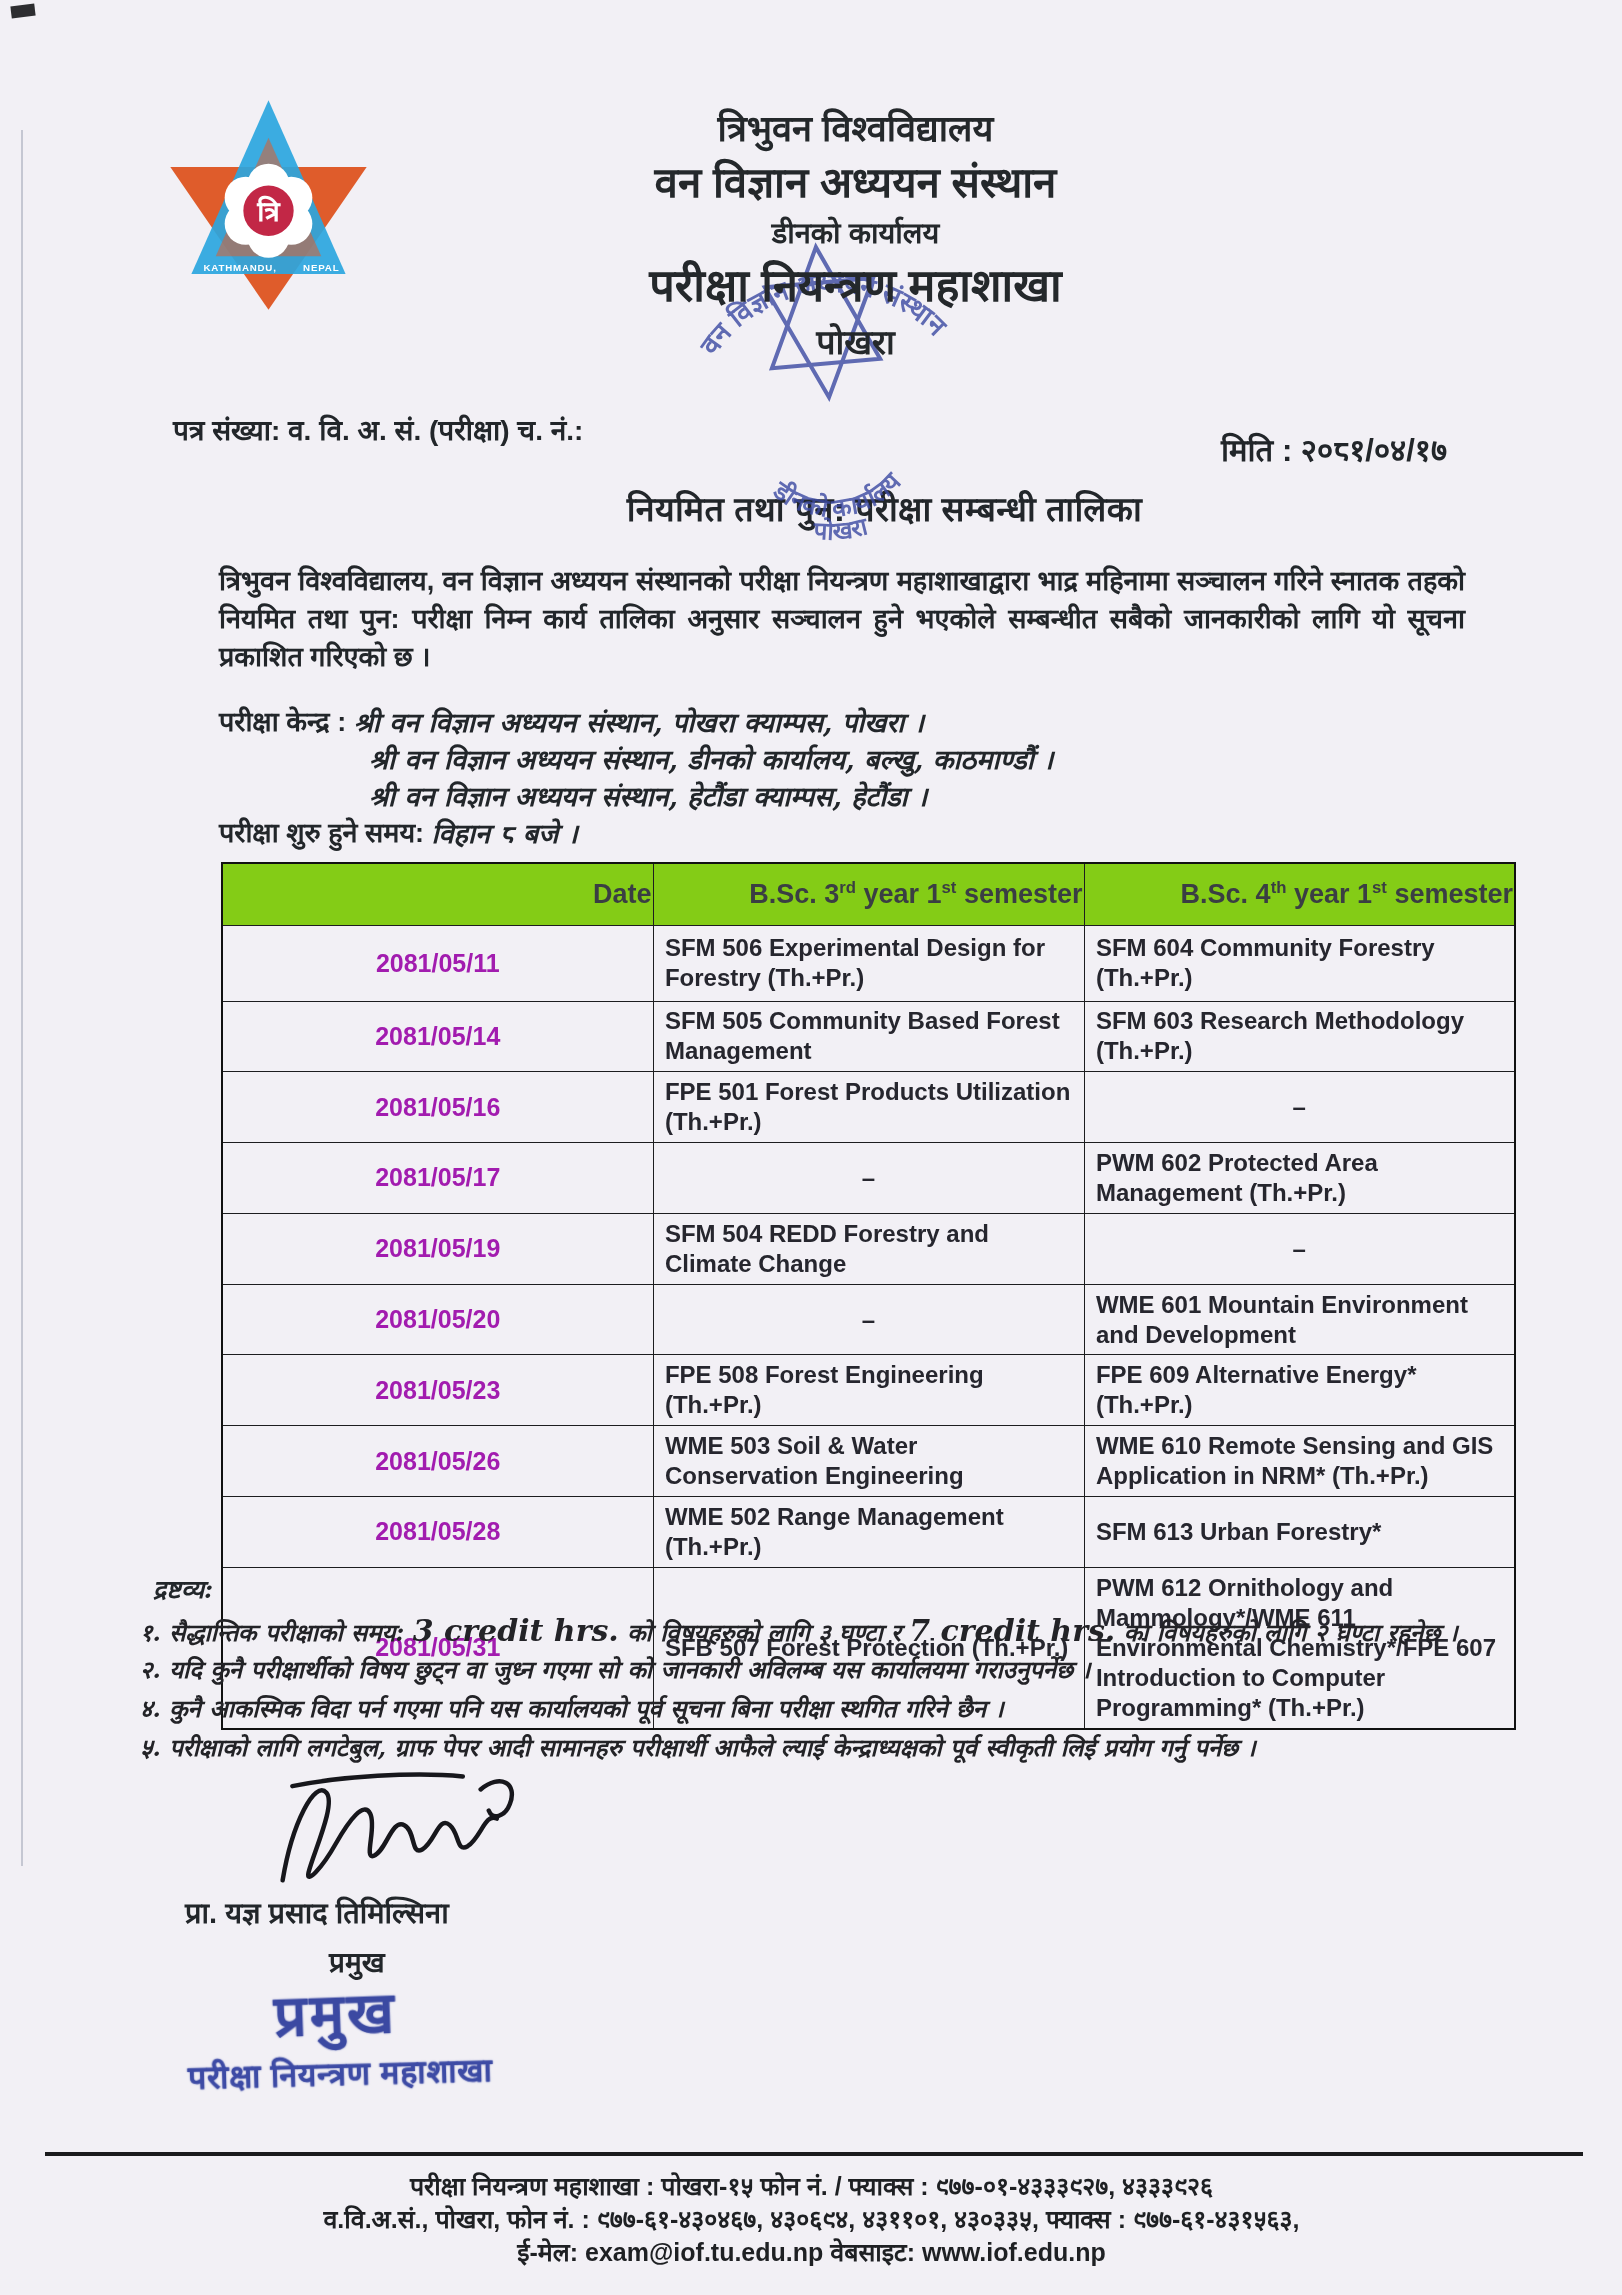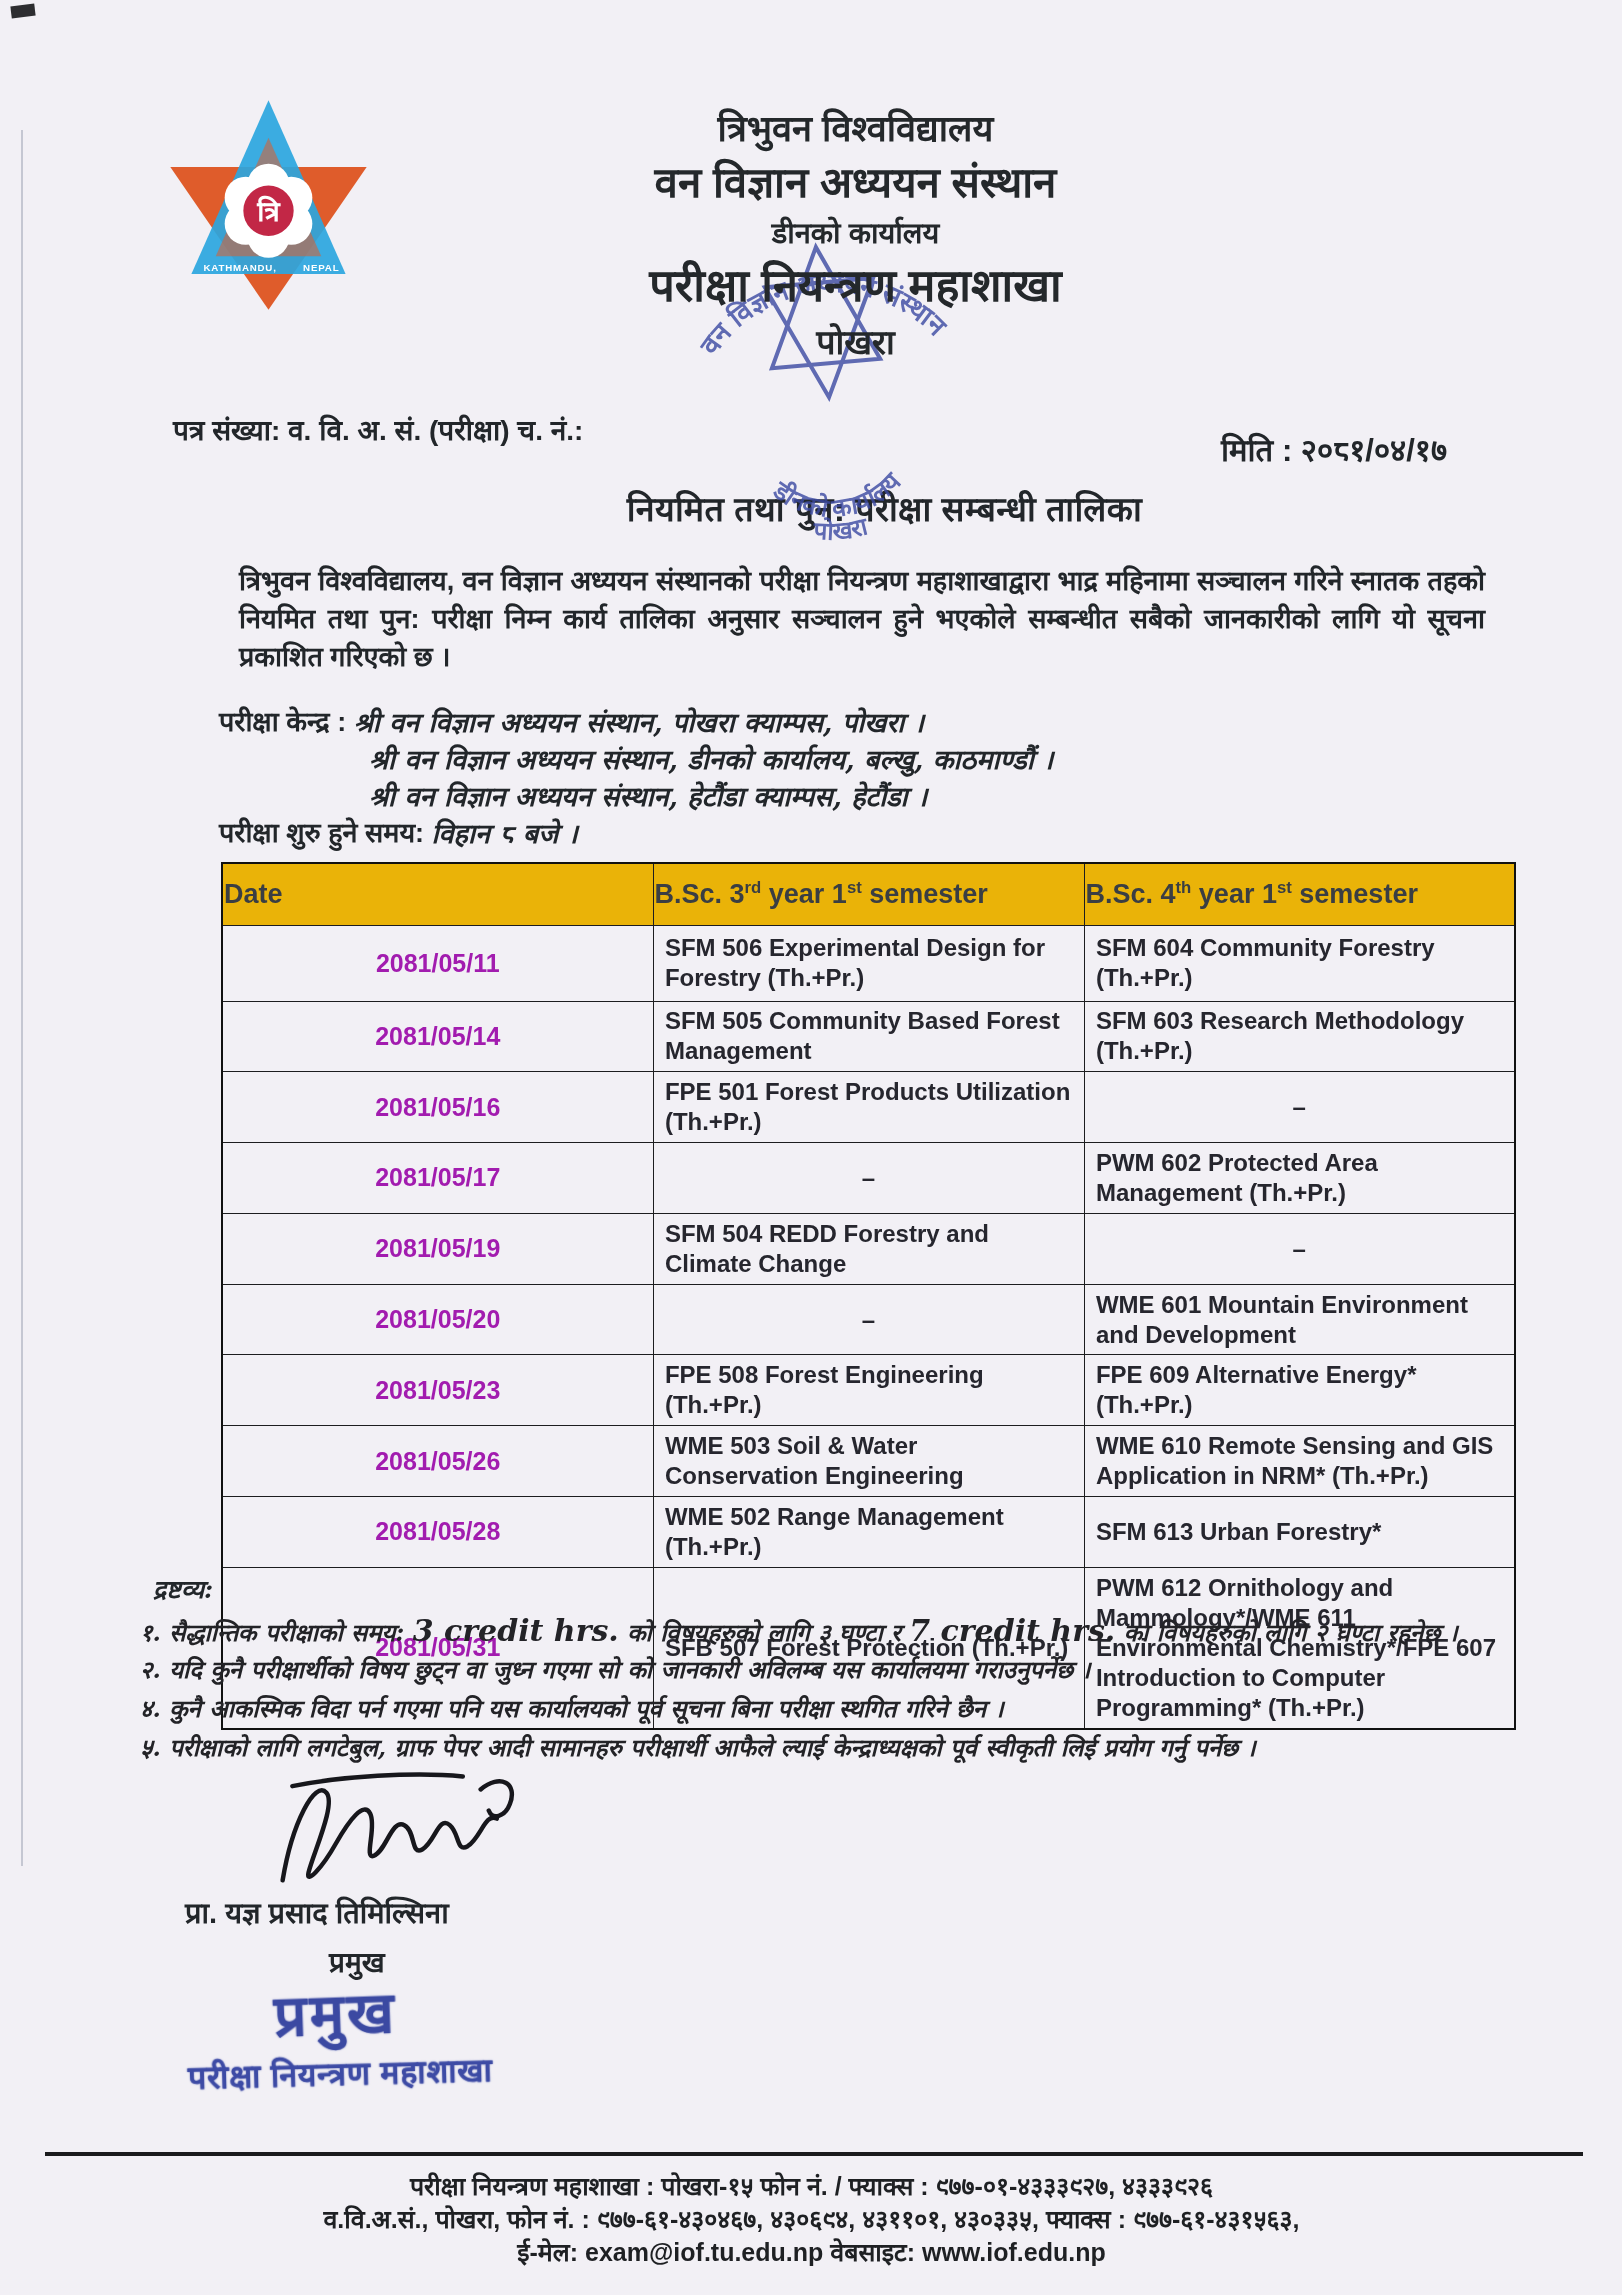--- a/index.html
+++ b/index.html
@@ -24,34 +24,34 @@
   .lh5{font-size:34px;line-height:44px;margin-top:4.9px;}
 
   
   .round-stamp{position:absolute;left:639px;top:204px;width:381px;height:398px;z-index:2;opacity:.8;transform:rotate(-5deg);}
 
   .ref-line{position:absolute;left:173px;top:410px;font-size:28px;font-weight:bold;z-index:4;}
   .date-line{position:absolute;left:1221px;top:428px;font-size:31px;font-weight:bold;z-index:4;}
 
   .doc-title{position:absolute;left:406px;top:485px;width:957px;text-align:center;font-size:34px;font-weight:bold;letter-spacing:0.4px;}
 
-  .intro{position:absolute;left:219px;top:562px;width:1246px;font-size:27px;font-weight:bold;line-height:38px;text-align:justify;margin-left:20px;}
+  .intro{position:absolute;left:219px;top:562px;width:1246px;font-size:27px;font-weight:bold;line-height:38px;text-align:justify;}
 
   .centers{position:absolute;left:219px;top:704px;width:1217px;font-size:27px;line-height:37px;}
   .centers .row{display:flex;}
   .c-label{font-weight:bold;white-space:pre;}
   .c-value{font-family:"DejaVu Serif",serif;font-style:italic;font-weight:bold;}
   .c-indent{padding-left:150px;}
   .time-row{margin-top:0px;}
 
   
   table.sched{position:absolute;left:221px;top:862px;width:1295px;border-collapse:collapse;table-layout:fixed;}
   table.sched td,table.sched th{border:1.6px solid #1d1d1f;}
   table.sched{border:2.4px solid #111;}
-  th.h{background:#eab308;font-size:27px;color:#3a3e43;font-weight:bold;text-align:left;}
+  th.h{background:#84cc16;font-size:27px;color:#3a3e43;font-weight:bold;text-align:right;}
   th.h sup{font-size:0.62em;}
   td.cdate{width:166px;text-align:center;font-size:25px;font-weight:bold;color:#a21caf;}
   td.ca{width:536px;}
   td.cb{width:593px;}
   td.course{font-size:24px;font-weight:bold;color:#26262e;padding:4.9px 11.4px;line-height:30px;text-align:left;vertical-align:middle;}
   td.course.dash{text-align:center;}
 
   
   .notes-label{position:absolute;left:153px;top:1571px;font-size:25px;font-weight:bold;font-style:italic;font-family:"DejaVu Serif",serif;}
   .notes{position:absolute;left:140px;top:1611px;width:1363px;font-family:"DejaVu Serif",serif;font-style:italic;font-weight:bold;font-size:24px;color:#232327;}

